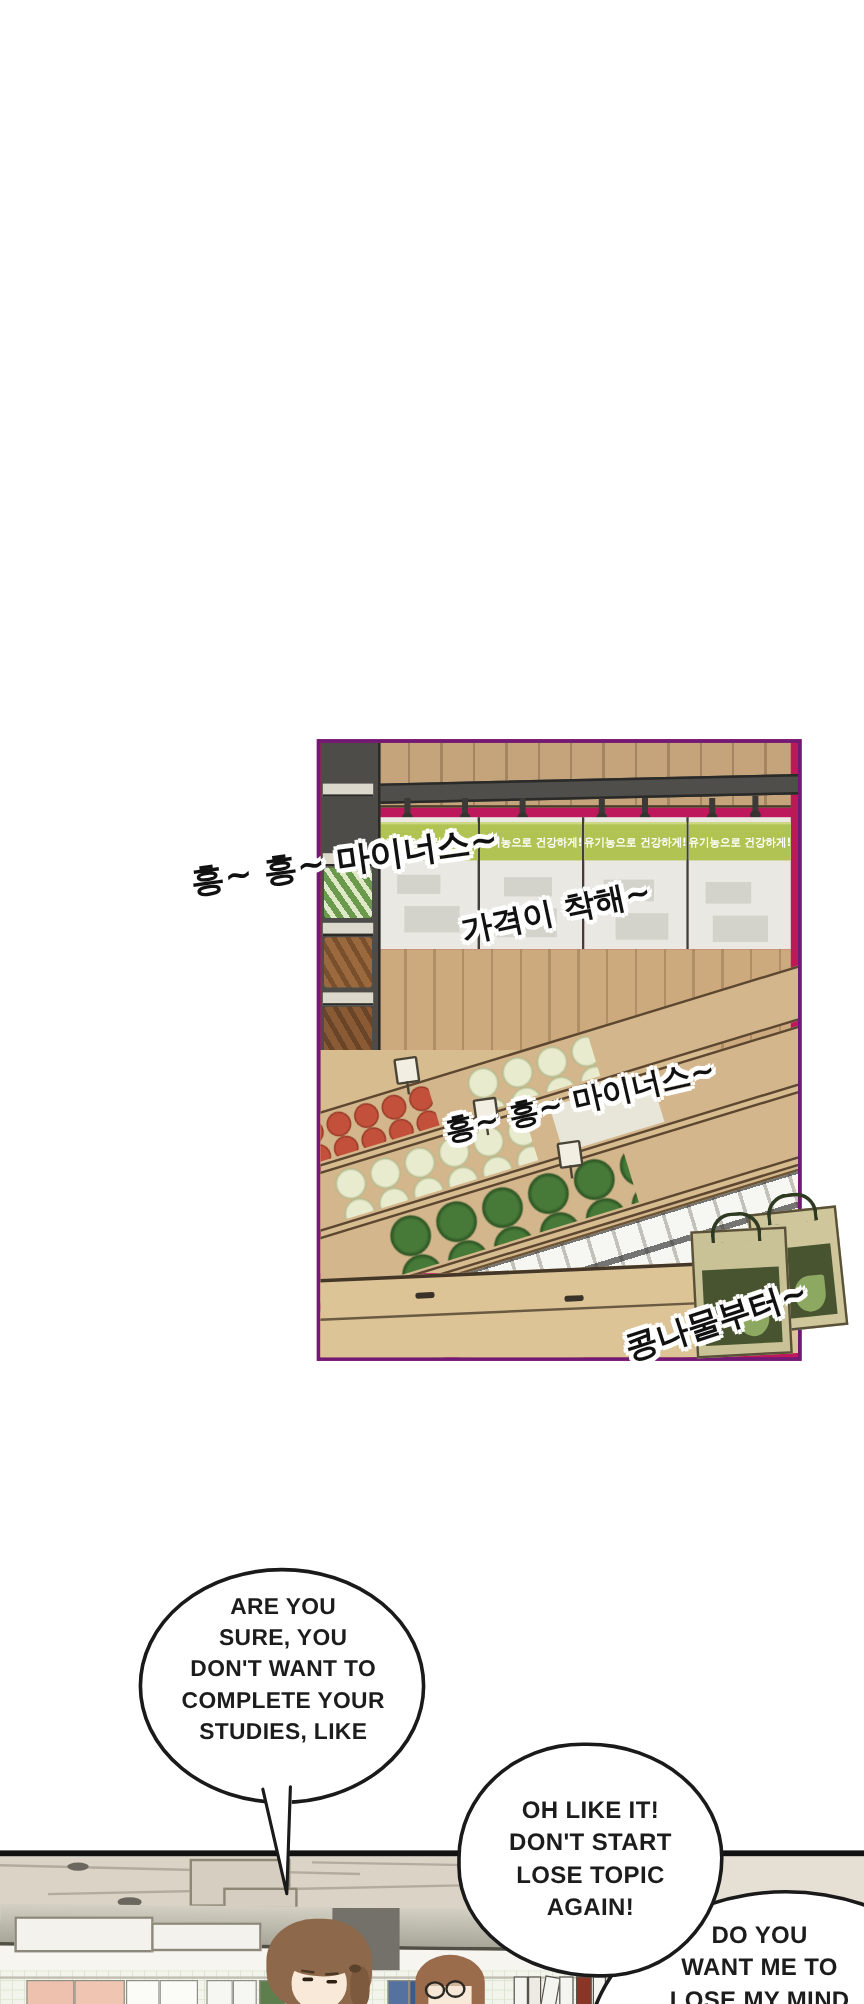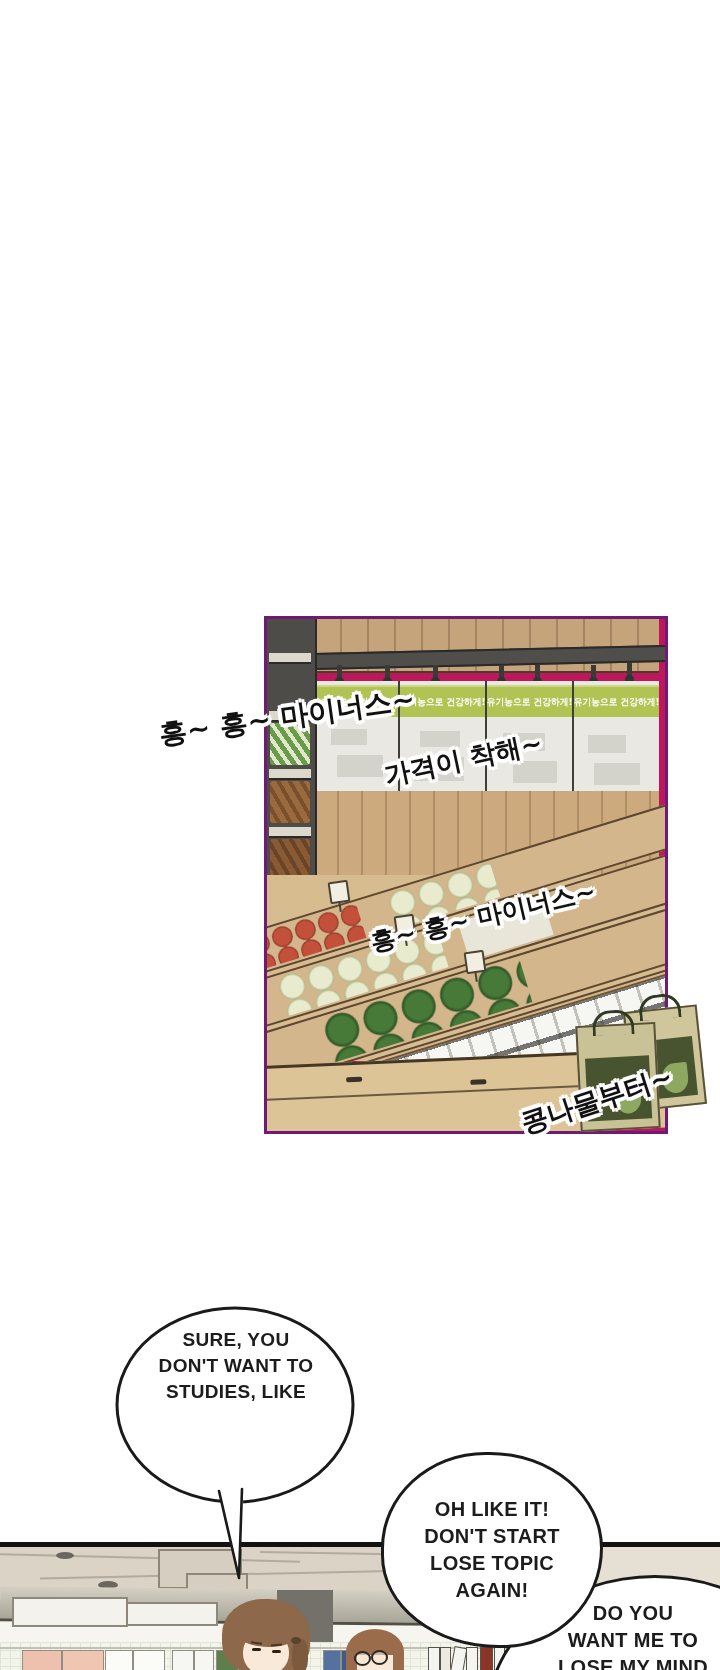--- a/index.html
+++ b/index.html
@@ -270,18 +270,20 @@
       <div>AGAIN!</div>
     </div>
   </div>
 
   <svg class="abs" style="left:90px;top:1295px" width="290" height="300" viewBox="0 0 290 300">
     <ellipse cx="145" cy="110" rx="118" ry="97" fill="#ffffff" stroke="#1a1a1a" stroke-width="3"></ellipse>
     <polygon points="127,190 154,190 149,283" fill="#ffffff"></polygon>
     <path d="M129,196 L149,283 M152,194 L149,283" stroke="#1a1a1a" stroke-width="2.6" fill="none" stroke-linecap="round"></path>
   </svg>
   <div class="abs speech-text" style="left:120px;top:1327px;width:232px;font-size:19px">
+    <div style="line-height:26px">ARE YOU</div>
     <div style="line-height:26px">SURE, YOU</div>
     <div style="line-height:26px">DON'T WANT TO</div>
+    <div style="line-height:26px">COMPLETE YOUR</div>
     <div style="line-height:26px">STUDIES, LIKE</div>
   </div>
 
 </div>
 
 </body></html>

